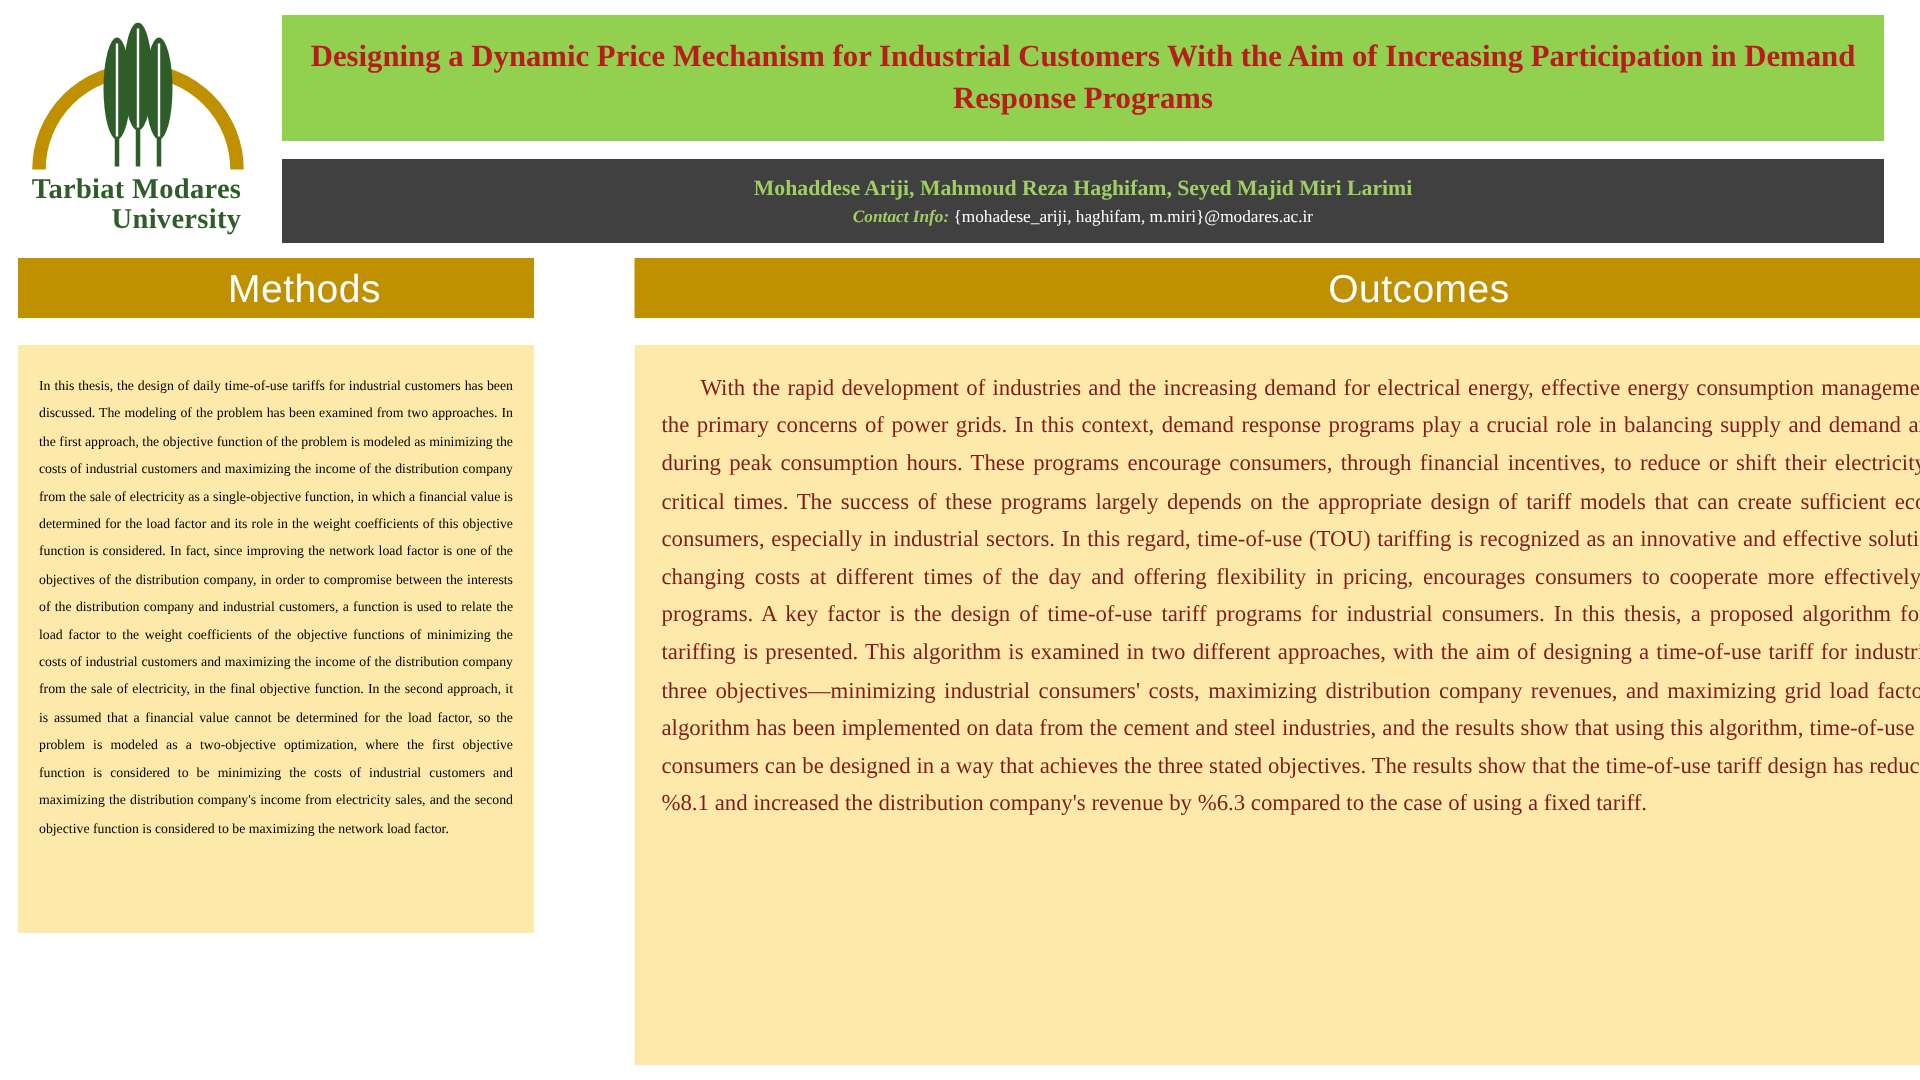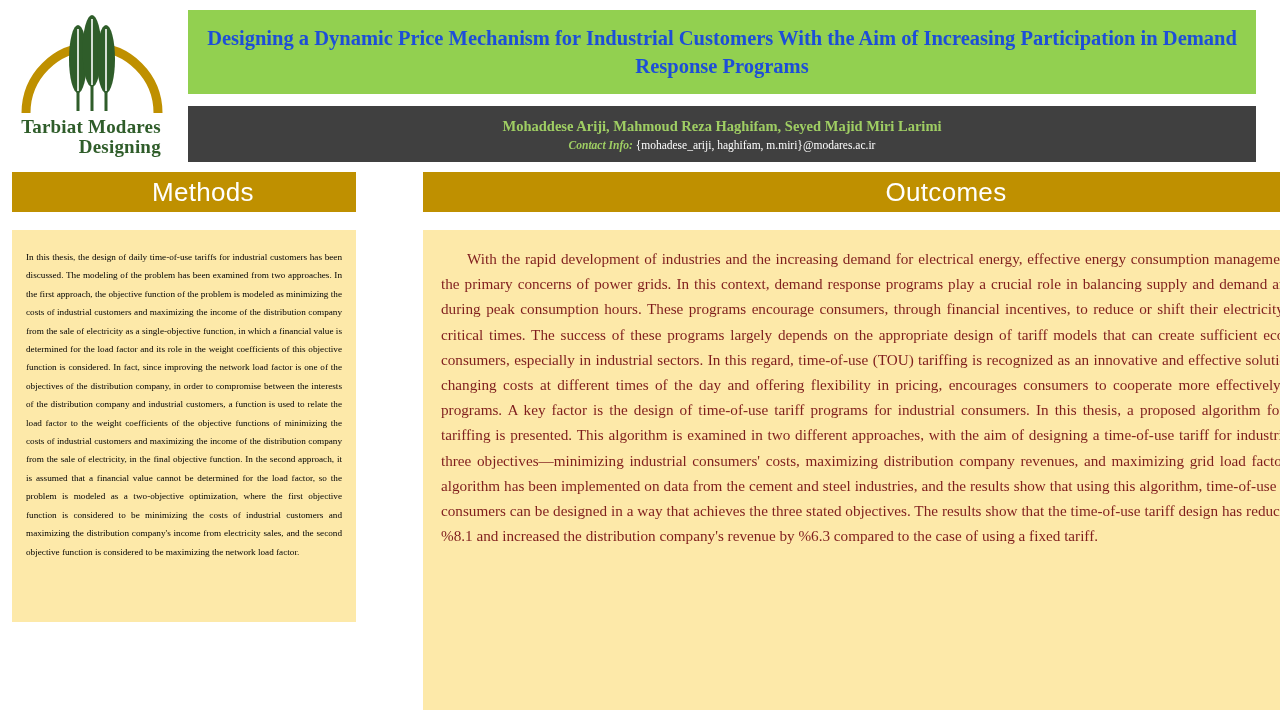--- a/index.html
+++ b/index.html
@@ -69,21 +69,21 @@
     display: flex;
     align-items: center;
     justify-content: center;
   }
 
   .title-text {
     font-family: "Liberation Serif", serif;
     font-weight: bold;
     font-size: 20.5px;
     line-height: 28px;
-    color: #1d4ed8;
+    color: #b91c1c;
     text-align: center;
     padding: 0 18px;
   }
 
   .authors-band {
     position: absolute;
     left: 186px;
     top: 104px;
     width: 1072px;
     height: 60px;
@@ -209,21 +209,21 @@
           </g>
           <g stroke="#ffffff" stroke-width="1.6">
             <line x1="62" y1="14" x2="62" y2="76"></line>
             <line x1="76" y1="4" x2="76" y2="70"></line>
             <line x1="90" y1="14" x2="90" y2="76"></line>
           </g>
         </svg>
       </div>
       <div class="logo-text">
         <span>Tarbiat Modares</span><br>
-        <span>Designing</span>
+        <span>University</span>
       </div>
     </div>
 
     <div class="title-band">
       <div class="title-text">Designing a Dynamic Price Mechanism for Industrial Customers With the Aim of Increasing Participation in Demand Response Programs</div>
     </div>
 
     <div class="authors-band">
       <div class="authors-text">Mohaddese Ariji, Mahmoud Reza Haghifam, Seyed Majid Miri Larimi</div>
       <div class="contact-line">

